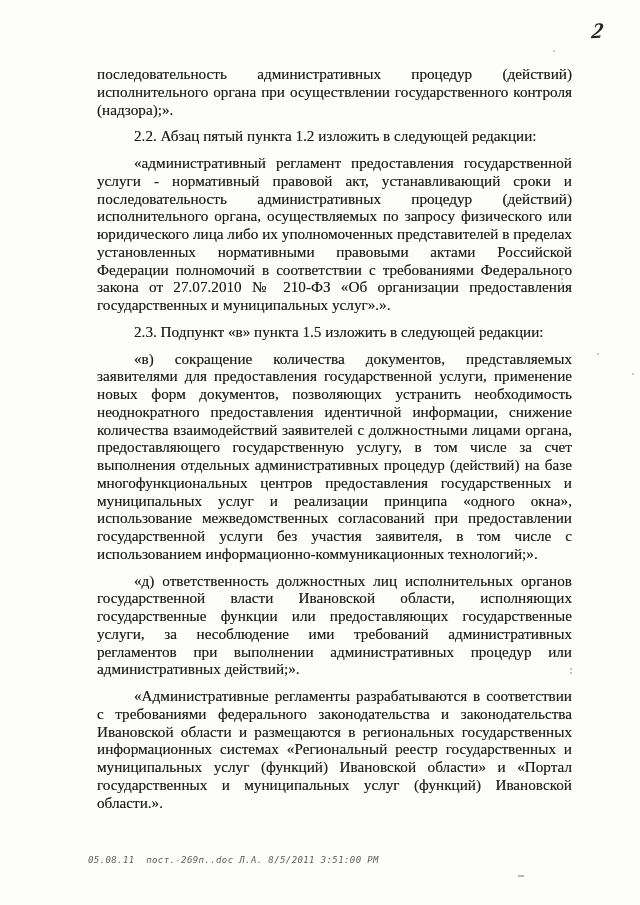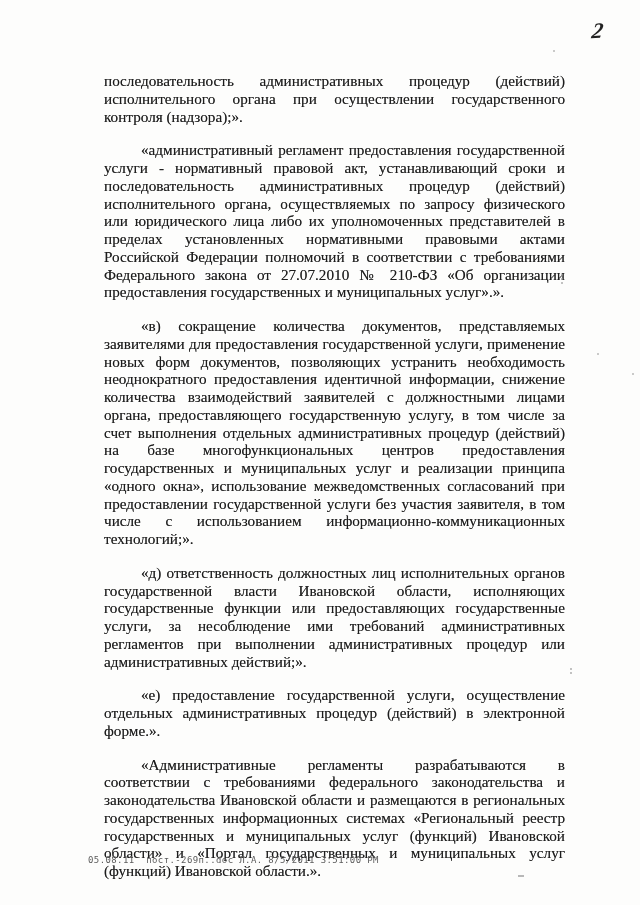--- a/index.html
+++ b/index.html
@@ -36,32 +36,33 @@
     left: 88px;
     top: 56px;
     width: 493px;
     font-size: 15.2px;
     line-height: 17.75px;
     color: #1d1d1d;
     text-align: justify;
     text-shadow: 0 0 0.4px rgba(20,20,20,0.55);
   }
   .text-block p {
-    margin: 16px;
+    margin: 9px;
     padding: 0;
     text-indent: 37px;
   }
   .text-block p.cont {
     text-indent: 0;
   }
   .footer-stamp {
     position: absolute;
     left: 88px;
     top: 855px;
     font-family: "DejaVu Sans Mono", monospace;
+    font-style: italic;
     font-size: 9px;
     letter-spacing: 0.4px;
     color: #5c5c5c;
     white-space: pre;
   }
   .artifact {
     position: absolute;
     background: #8a8a8a;
     opacity: 0.6;
   }
@@ -82,24 +83,25 @@
 </style>
 </head>
 <body>
 
 <div class="page">
 
   <div class="page-number">2</div>
 
   <div class="text-block">
     <p class="cont">последовательность административных процедур (действий) исполнительного органа при осуществлении государственного контроля (надзора);».</p>
+    <p>2.2. Абзац пятый пункта 1.2 изложить в следующей редакции:</p>
     <p>«административный регламент предоставления государственной услуги - нормативный правовой акт, устанавливающий сроки и последовательность административных процедур (действий) исполнительного органа, осуществляемых по запросу физического или юридического лица либо их уполномоченных представителей в пределах установленных нормативными правовыми актами Российской Федерации полномочий в соответствии с требованиями Федерального закона от 27.07.2010 № 210-ФЗ «Об организации предоставления государственных и муниципальных услуг».».</p>
+    <p>2.3. Подпункт «в» пункта 1.5 изложить в следующей редакции:</p>
     <p>«в) сокращение количества документов, представляемых заявителями для предоставления государственной услуги, применение новых форм документов, позволяющих устранить необходимость неоднократного предоставления идентичной информации, снижение количества взаимодействий заявителей с должностными лицами органа, предоставляющего государственную услугу, в том числе за счет выполнения отдельных административных процедур (действий) на базе многофункциональных центров предоставления государственных и муниципальных услуг и реализации принципа «одного окна», использование межведомственных согласований при предоставлении государственной услуги без участия заявителя, в том числе с использованием информационно-коммуникационных технологий;».</p>
     <p>«д) ответственность должностных лиц исполнительных органов государственной власти Ивановской области, исполняющих государственные функции или предоставляющих государственные услуги, за несоблюдение ими требований административных регламентов при выполнении административных процедур или административных действий;».</p>
-    <p>«е) предоставление государственной услуги, осуществление отдельных административных процедур (действий) в электронной форме.».</p>
     <p>«Административные регламенты разрабатываются в соответствии с требованиями федерального законодательства и законодательства Ивановской области и размещаются в региональных государственных информационных системах «Региональный реестр государственных и муниципальных услуг (функций) Ивановской области» и «Портал государственных и муниципальных услуг (функций) Ивановской области.».</p>
   </div>
 
   <div class="footer-stamp">05.08.11  пост.-269п..doc Л.А. 8/5/2011 3:51:00 PM</div>
 
   <div class="artifact dotline" style="left:561px; top:274px;"></div>
   <div class="artifact speck" style="left:553px; top:50px;"></div>
   <div class="artifact speck" style="left:597px; top:353px;"></div>
   <div class="artifact speck" style="left:632px; top:373px;"></div>
   <div class="artifact speck" style="left:536px; top:412px;"></div>

